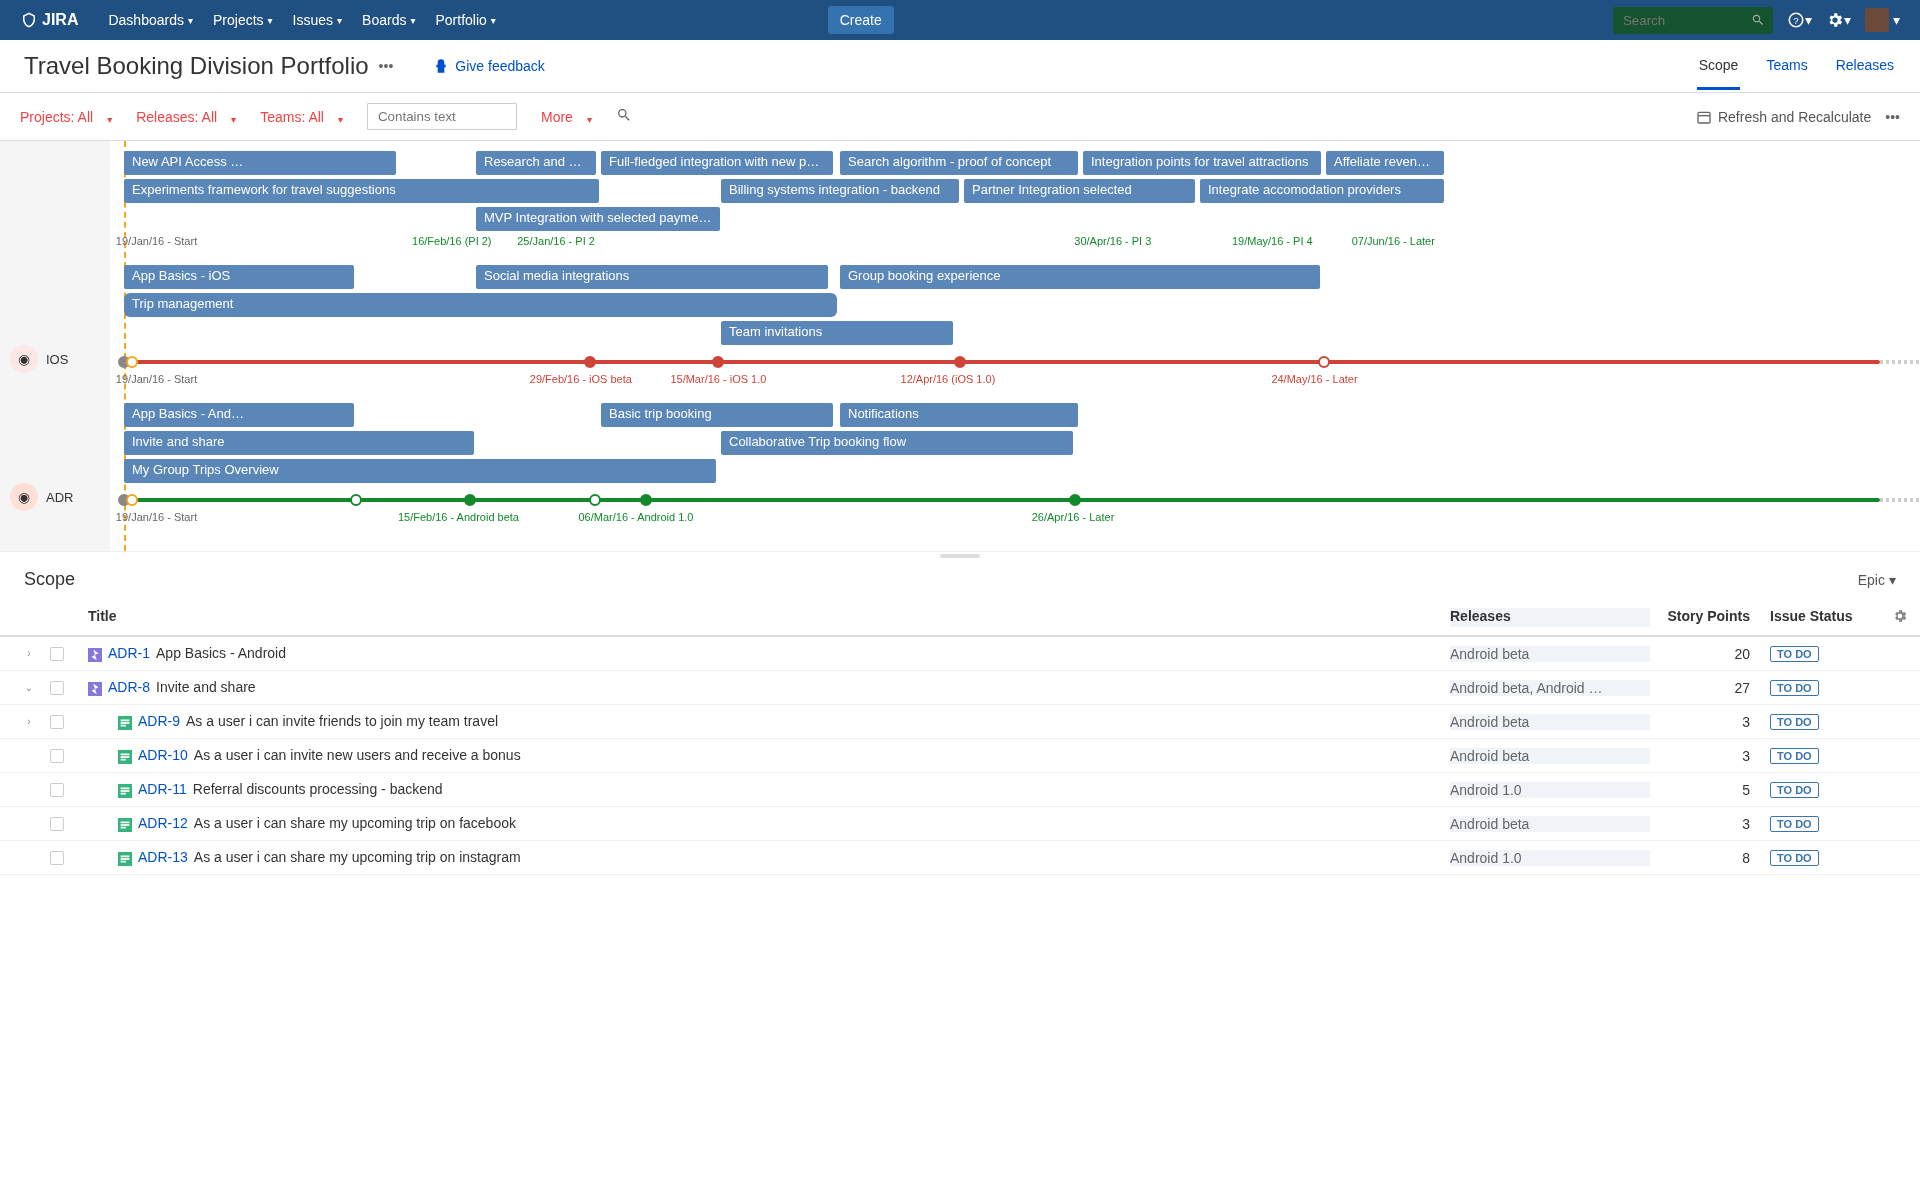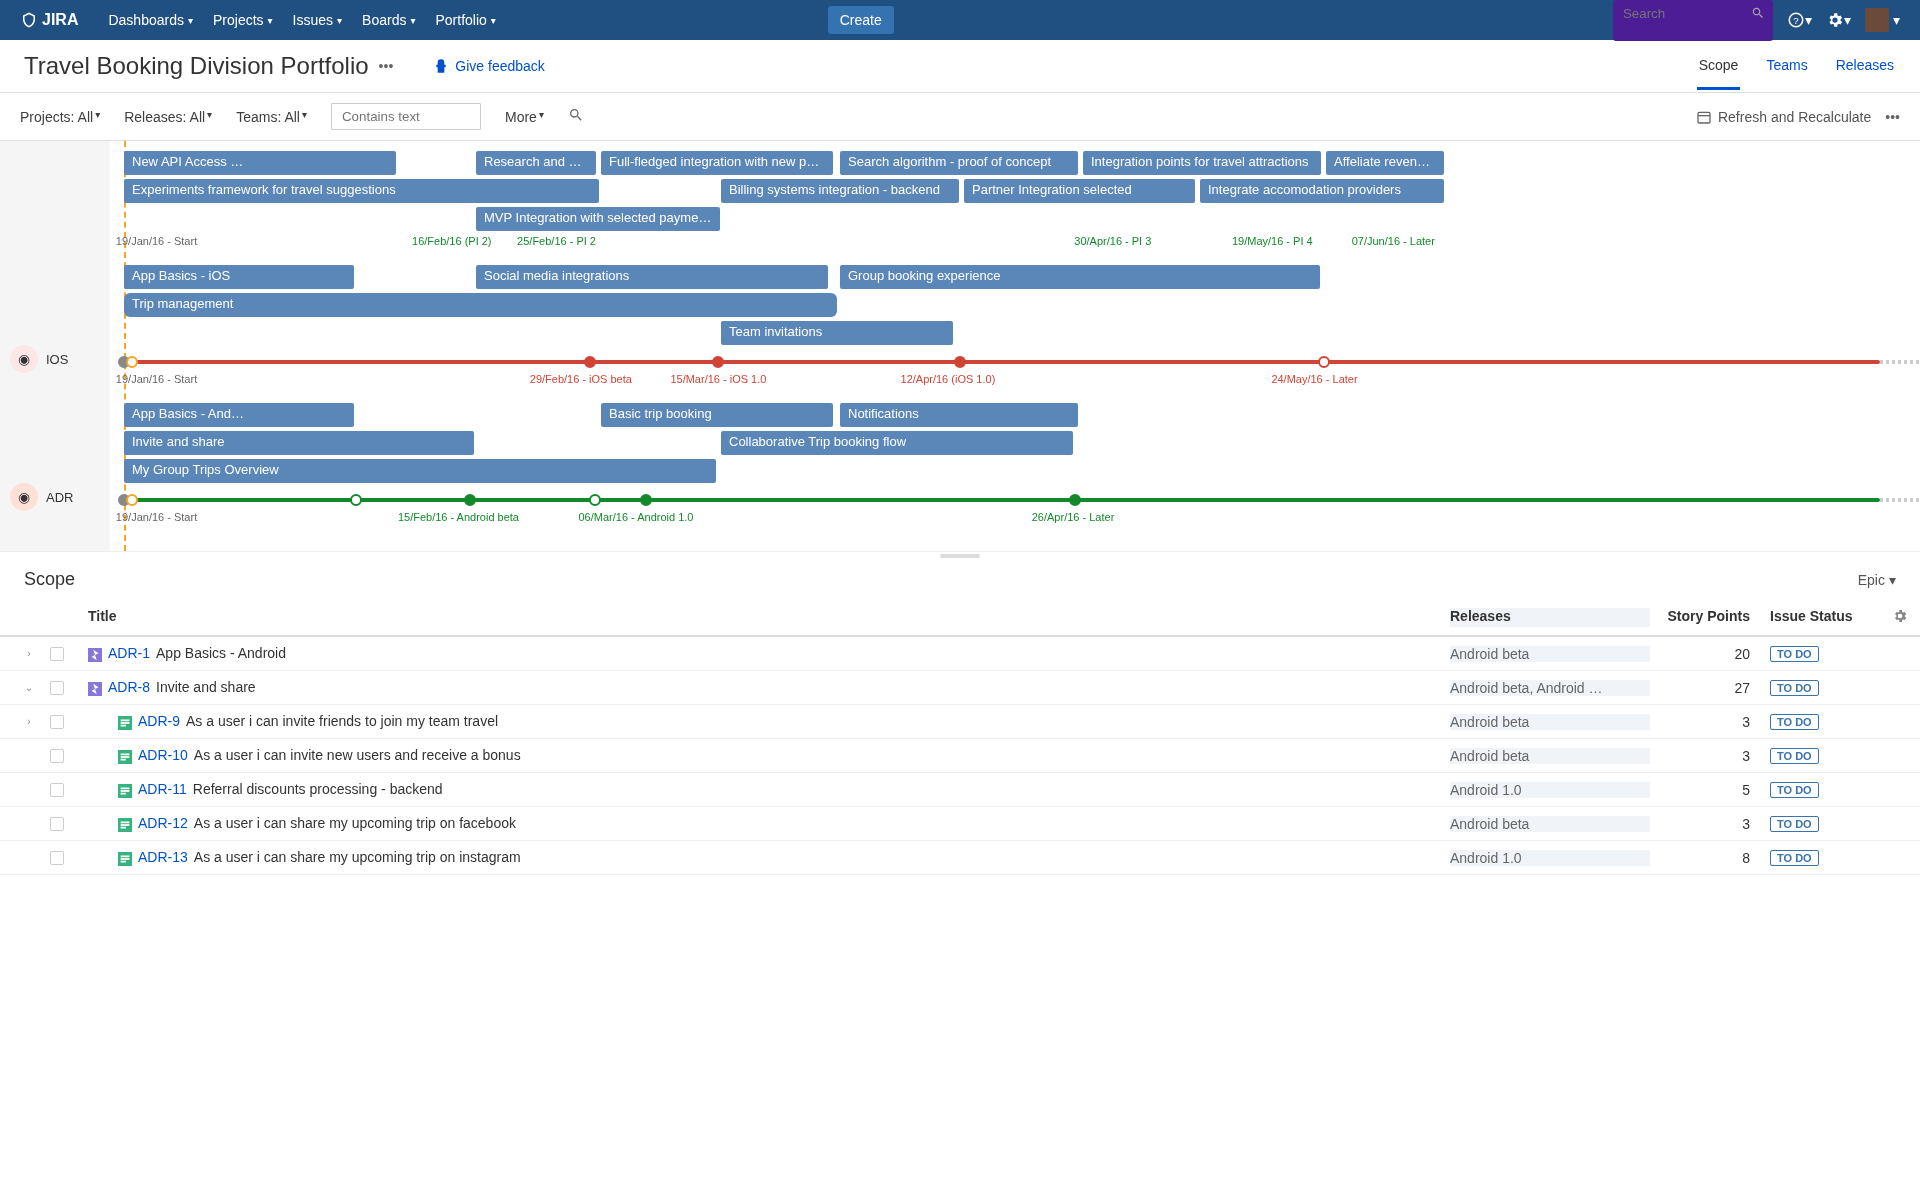--- a/index.html
+++ b/index.html
@@ -7,38 +7,38 @@
 
 
 .topnav { background: #205081; height: 40px; display: flex; align-items: center; padding: 0 20px; color: #fff; }
 .logo { display: flex; align-items: center; font-weight: bold; font-size: 16px; margin-right: 20px; }
 .logo svg { margin-right: 4px; }
 .nav-menu { display: flex; align-items: center; flex: 1; }
 .nav-item { padding: 0 10px; color: #fff; cursor: pointer; display: flex; align-items: center; height: 40px; }
 .nav-item .caret { margin-left: 4px; font-size: 10px; }
 .create-btn { background: #3572b0; color: #fff; padding: 6px 12px; border-radius: 3px; margin-left: 10px; cursor: pointer; }
 .topnav-right { display: flex; align-items: center; gap: 14px; }
-.search-box { background: #4c1d95; border: none; color: #ccc; padding: 6px 30px 20px 10px; border-radius: 3px; width: 160px; position: relative; }
+.search-box { background: #14532d; border: none; color: #ccc; padding: 6px 30px 6px 10px; border-radius: 3px; width: 160px; position: relative; }
 .search-wrap { position: relative; }
 .search-icon-top { position: absolute; right: 8px; top: 6px; color: #aaa; }
 .top-icon { color: #fff; cursor: pointer; display: flex; align-items: center; }
 .avatar { width: 24px; height: 24px; background: #6b4a3a; border-radius: 2px; }
 
 
 .header { border-bottom: 1px solid #ddd; padding: 12px 24px; display: flex; align-items: center; }
 .header-title { font-size: 24px; color: #333; flex-shrink: 0; }
 .header-more { margin-left: 10px; color: #666; cursor: pointer; }
 .feedback { margin-left: 40px; color: #0052cc; cursor: pointer; display: flex; align-items: center; gap: 6px; }
 .header-tabs { margin-left: auto; display: flex; gap: 24px; }
 .header-tab { color: #0052cc; cursor: pointer; padding: 0 2px 14px; border-bottom: 3px solid transparent; margin-bottom: -14px; }
 .header-tab.active { color: #333; border-bottom-color: #0052cc; }
 
 
 .filterbar { border-bottom: 1px solid #ddd; padding: 10px 20px; display: flex; align-items: center; gap: 24px; }
-.filter-item { color: #404040; cursor: pointer; display: flex; align-items: flex-start; gap: 2px; }
+.filter-item { color: #ef4444; cursor: pointer; display: flex; align-items: flex-end; gap: 14px; }
 .filter-item .caret { font-size: 10px; }
 .filter-input { border: 1px solid #ccc; padding: 5px 10px; border-radius: 1px; width: 150px; color: #888; }
 .filter-search-icon { color: #666; cursor: pointer; }
 .filterbar-right { margin-left: auto; display: flex; align-items: center; gap: 14px; }
 .recalc { color: #555; cursor: pointer; display: flex; align-items: center; gap: 6px; }
 .more-dots { color: #666; cursor: pointer; }
 
 
 .timeline-wrap { position: relative; display: flex; background: #fff; }
 .timeline-left { width: 110px; background: #f5f5f5; flex-shrink: 0; }
@@ -225,21 +225,21 @@
           <div class="epic-bar" style="left: 611px; width: 238px;">Billing systems integration - backend</div>
           <div class="epic-bar" style="left: 854px; width: 231px;">Partner Integration selected</div>
           <div class="epic-bar" style="left: 1090px; width: 244px;">Integrate accomodation providers</div>
         </div>
         <div class="epic-row">
           <div class="epic-bar" style="left: 366px; width: 244px;">MVP Integration with selected payment…</div>
         </div>
         <div class="dateline">
           <div class="date-label start">19/Jan/16 - Start</div>
           <div class="date-label green" style="left: 310px;">16/Feb/16 (PI 2)</div>
-          <div class="date-label green" style="left: 415px;">25/Feb/16 - PI 2</div>
+          <div class="date-label green" style="left: 415px;">25/Jan/16 - PI 2</div>
           <div class="date-label green" style="left: 972px;">30/Apr/16 - PI 3</div>
           <div class="date-label green" style="left: 1130px;">19/May/16 - PI 4</div>
           <div class="date-label green" style="left: 1250px;">07/Jun/16 - Later</div>
         </div>
       </div>
       <div class="swimlane" style="padding-bottom: 12px;">
         <div class="epic-row">
           <div class="epic-bar" style="left: 14px; width: 230px;">App Basics - iOS</div>
           <div class="epic-bar" style="left: 366px; width: 352px;">Social media integrations</div>
           <div class="epic-bar" style="left: 730px; width: 480px;">Group booking experience</div>

